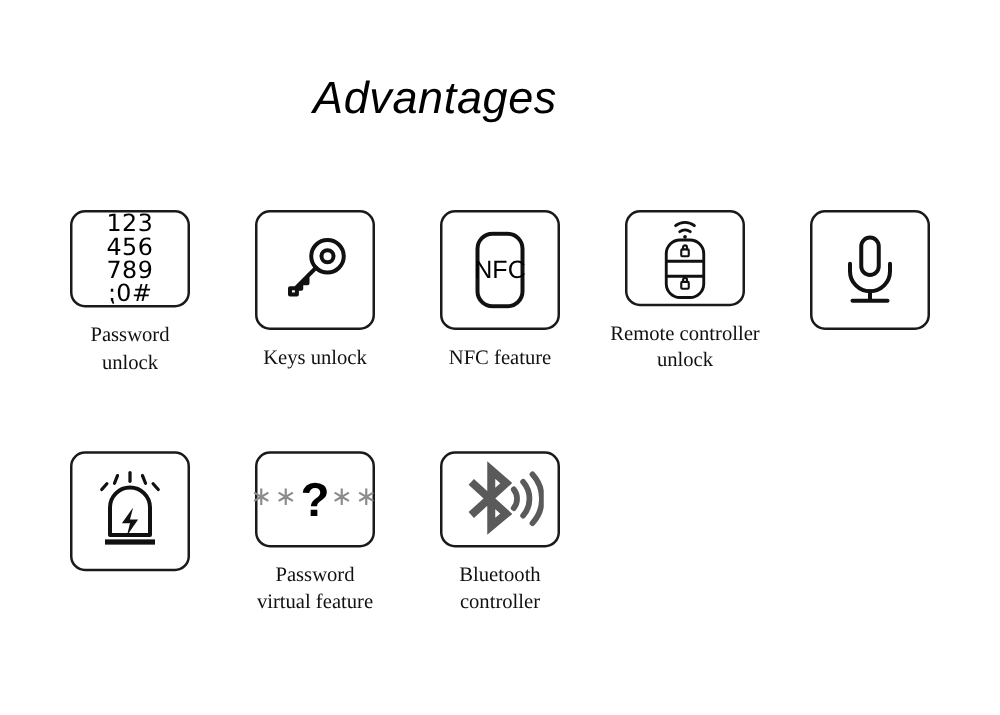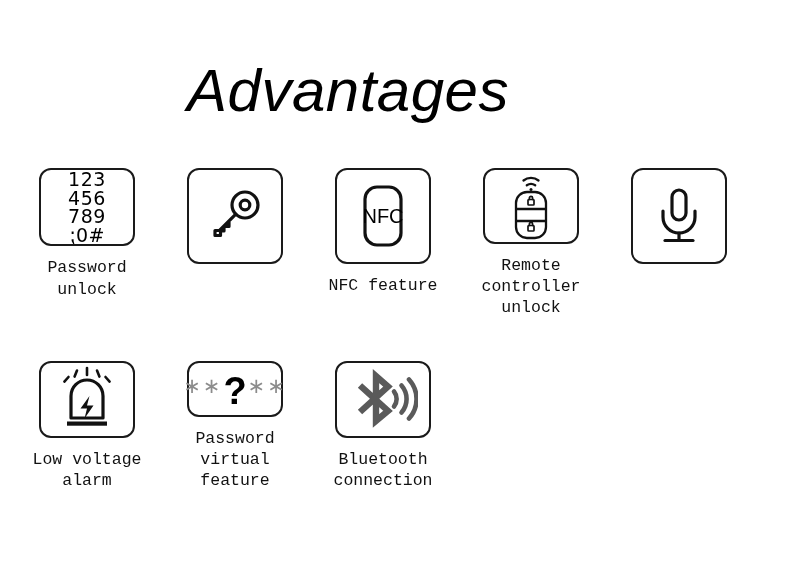--- a/index.html
+++ b/index.html
@@ -25,31 +25,31 @@
   
   .title {
     position: absolute;
     top: 58px;
     left: 0;
     width: 696px;
     text-align: center;
     font-family: "Liberation Sans", sans-serif;
     font-style: italic;
     font-weight: 400;
-    font-size: 60px;
+    font-size: 36px;
     letter-spacing: 0.5px;
     color: #000000;
     line-height: 1.1;
   }
 
   
   .grid {
     position: absolute;
     top: 168px;
-    left: 13px;
+    left: 30px;
     width: 740px;
     display: grid;
     grid-template-columns: repeat(5, 148px);
     grid-template-rows: 130px 130px;
     column-gap: 0px;
     row-gap: 63px;
   }
   .cell {
     width: 148px;
     display: flex;
@@ -70,21 +70,21 @@
   }
   .tile svg { display: block; }
   .label {
     margin-top: 11px;
     text-align: center;
     font-size: 16.5px;
     line-height: 1.28;
     color: #111111;
     width: 148px;
     white-space: pre-line;
-    font-family: Liberation Mono, monospace;
+    font-family: Liberation Serif, serif;
   }
 
   
   .keypad {
     font-family: "DejaVu Sans", sans-serif;
     font-size: 19px;
     line-height: 0.98;
     letter-spacing: 0.5px;
     text-align: center;
     color: #000000;
@@ -144,20 +144,21 @@
     <div class="cell">
       <div class="tile">
         <svg width="60" height="60" viewBox="0 0 60 60">
           <g fill="none" stroke="#111111" stroke-width="3.2" stroke-linejoin="round" stroke-linecap="round">
             <circle cx="40" cy="19" r="13"></circle>
             <circle cx="40" cy="19" r="4.8"></circle>
             <path d="M30.8 28.2 L14.5 44.5 L10 44.5 L10 49.5 L15.5 49.5 L15.5 45 L19 45 L19 40.5 L24 40.5 L24 35"></path>
           </g>
         </svg>
       </div>
+      <div class="label">Keys unlock</div>
     </div>
 
     <div class="cell">
       <div class="tile">
         <div style="position:relative;width:40px;height:62px;">
           <svg width="40" height="62" viewBox="0 0 40 62" style="position:absolute;top:0;left:0;">
             <rect x="2" y="2" width="36" height="58" rx="12" ry="12" fill="none" stroke="#111111" stroke-width="3.2"></rect>
           </svg>
           <div style="position:absolute;top:0;left:0;width:40px;height:62px;display:flex;align-items:center;justify-content:center;">
             <span class="nfc-text">NFC</span>
@@ -211,22 +212,20 @@
             <line x1="21" y1="4.5" x2="18.6" y2="10.6"></line>
             <line x1="41" y1="4.5" x2="43.4" y2="10.6"></line>
             <line x1="12.5" y1="11" x2="8.4" y2="15.6"></line>
             <line x1="49.5" y1="11" x2="53.6" y2="15.6"></line>
           </g>
           <path d="M15 52 V30 a16 16 0 0 1 32 0 v22 Z" fill="none" stroke="#111111" stroke-width="3.2" stroke-linejoin="round"></path>
           <path d="M33.5 30 L24.5 42.5 H31 L28.5 52.5 L37.5 39.5 H31 Z" fill="#111111"></path>
           <rect x="11" y="55.5" width="40" height="4.2" fill="#111111"></rect>
         </svg>
       </div>
-      <div class="label">Low voltage
-alarm</div>
     </div>
 
 
     <div class="cell">
       <div class="tile">
         <div class="pw-virtual">
           <span class="ast">∗∗</span>
           <span class="qmark">?</span>
           <span class="ast">∗∗</span>
         </div>
@@ -240,17 +239,17 @@
         <svg width="70" height="66" viewBox="0 0 70 66">
           <path d="M12 19.5 L40 45 L28 55 V10 L40 20.5 L12 46" fill="none" stroke="#5a5a5a" stroke-width="6.4" stroke-linejoin="miter" stroke-linecap="butt"></path>
           <g fill="none" stroke="#5a5a5a" stroke-width="4.6" stroke-linecap="round">
             <path d="M46 25.5 A12 12 0 0 1 46 40.5"></path>
             <path d="M53.5 19.5 A20.5 20.5 0 0 1 53.5 46.5"></path>
             <path d="M61 13.5 A29 29 0 0 1 61 52.5"></path>
           </g>
         </svg>
       </div>
       <div class="label">Bluetooth
-connection</div>
+controller</div>
     </div>
 
   </div>
 </div>
 
 </body></html>

